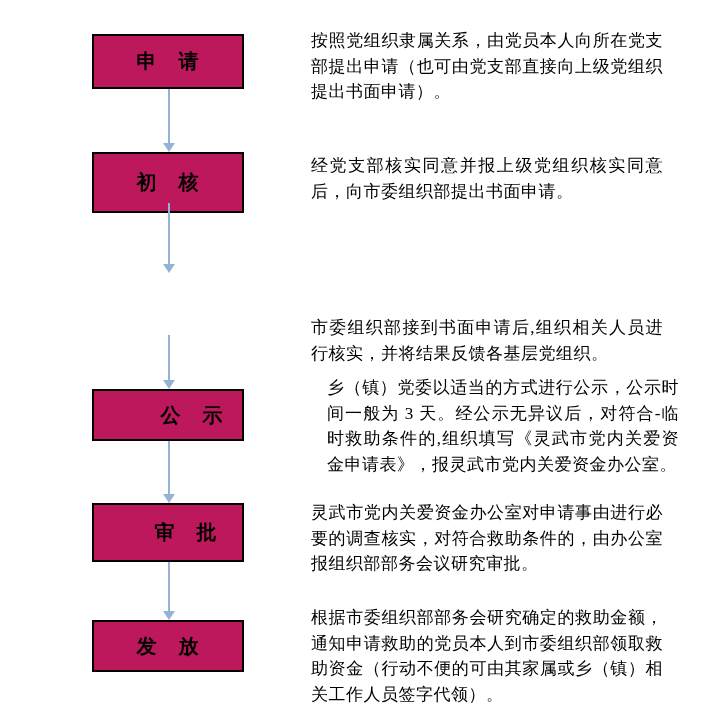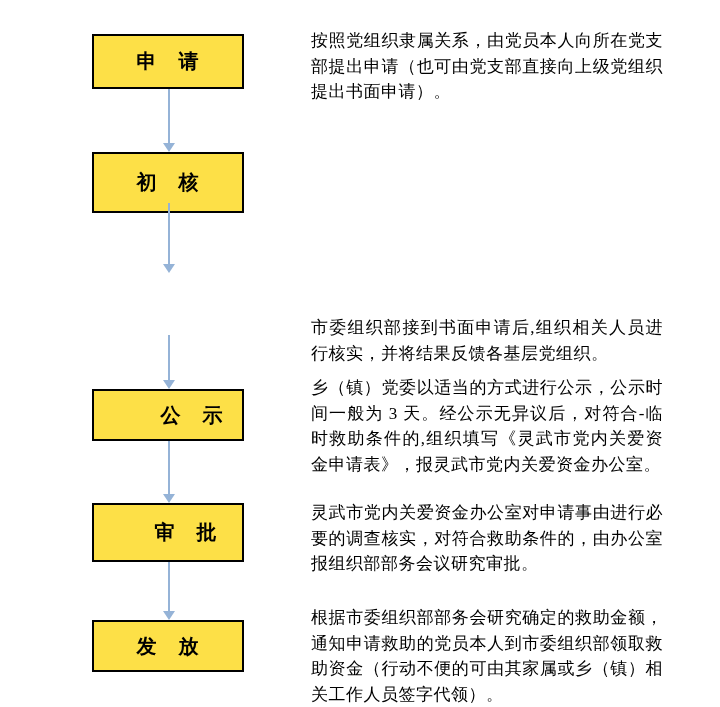--- a/index.html
+++ b/index.html
@@ -11,21 +11,21 @@
     font-family: "Liberation Serif", "DejaVu Serif", serif;
     color: #000000;
     overflow: hidden;
   }
   .flow-box {
     position: absolute;
     left: 92px;
     width: 152px;
     box-sizing: border-box;
     border: 2px solid #000000;
-    background: #fde047;
+    background: #be185d;
     display: flex;
     align-items: center;
     justify-content: center;
     font-weight: bold;
     font-size: 20px;
     letter-spacing: 1px;
     white-space: pre;
   }
   .b1 { top: 34px;  height: 55px; }
   .b2 { top: 152px; height: 61px; }
@@ -39,21 +39,21 @@
     left: 311px;
     width: 352px;
     font-size: 17px;
     line-height: 25.5px;
     letter-spacing: 0.5px;
     text-align: justify;
   }
   .d1 { top: 28px;  }
   .d2 { top: 153px; }
   .d3 { top: 280px; margin-top: 35px; }
-  .d4 { top: 375px; }
+  .d4 { top: 375px; margin-left: 16px; }
   .d5 { top: 500px; }
   .d6 { top: 605px; }
 
   .arrow-line {
     position: absolute;
     left: 168px;
     width: 2px;
   }
   .arrow-head {
     position: absolute;
@@ -110,18 +110,19 @@
   <div class="arrow a4">
     <div class="arrow-line arrow-accent-bg" style="background: rgb(149, 179, 215);"></div>
     <div class="arrow-head arrow-accent-head" style="border-top: 9px solid rgb(149, 179, 215);"></div>
   </div>
   <div class="arrow a5">
     <div class="arrow-line arrow-accent-bg" style="background: rgb(149, 179, 215);"></div>
     <div class="arrow-head arrow-accent-head" style="border-top: 9px solid rgb(149, 179, 215);"></div>
   </div>
 
   <div class="desc d1">按照党组织隶属关系，由党员本人向所在党支部提出申请（也可由党支部直接向上级党组织提出书面申请）。</div>
+  <div class="desc d2">经党支部核实同意并报上级党组织核实同意后，向市委组织部提出书面申请。</div>
   <div class="desc d3">市委组织部接到书面申请后,组织相关人员进行核实，并将结果反馈各基层党组织。</div>
   <div class="desc d4">乡（镇）党委以适当的方式进行公示，公示时间一般为 3 天。经公示无异议后，对符合-临时救助条件的,组织填写《灵武市党内关爱资金申请表》，报灵武市党内关爱资金办公室。</div>
   <div class="desc d5">灵武市党内关爱资金办公室对申请事由进行必要的调查核实，对符合救助条件的，由办公室报组织部部务会议研究审批。</div>
   <div class="desc d6">根据市委组织部部务会研究确定的救助金额，通知申请救助的党员本人到市委组织部领取救助资金（行动不便的可由其家属或乡（镇）相关工作人员签字代领）。</div>
 
 </div>
 
 </body></html>

